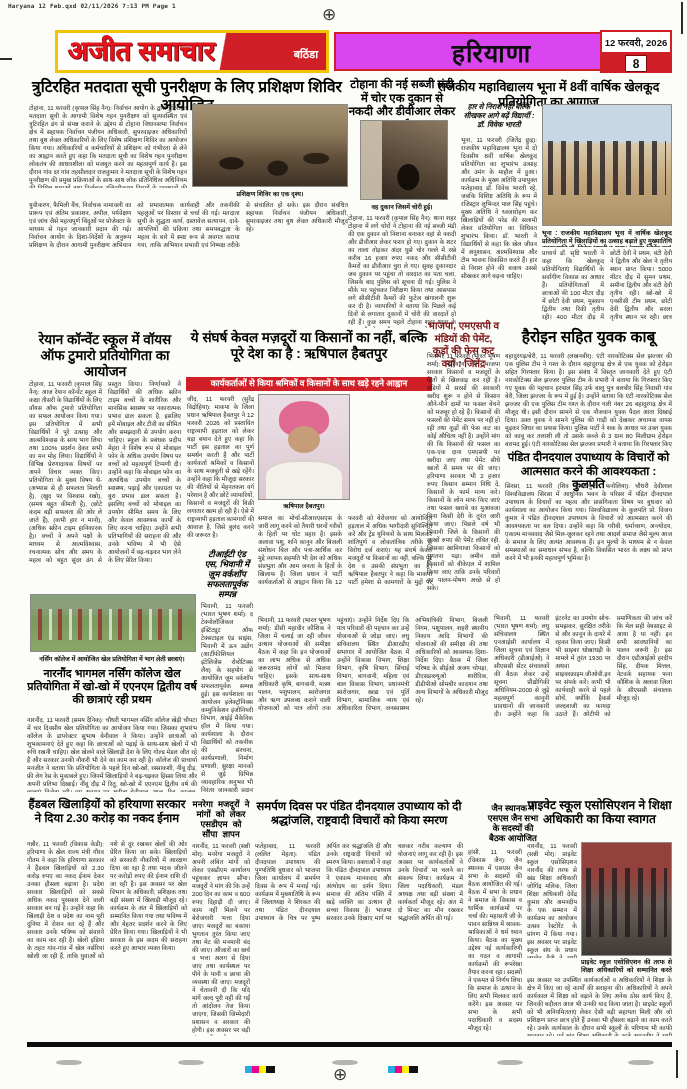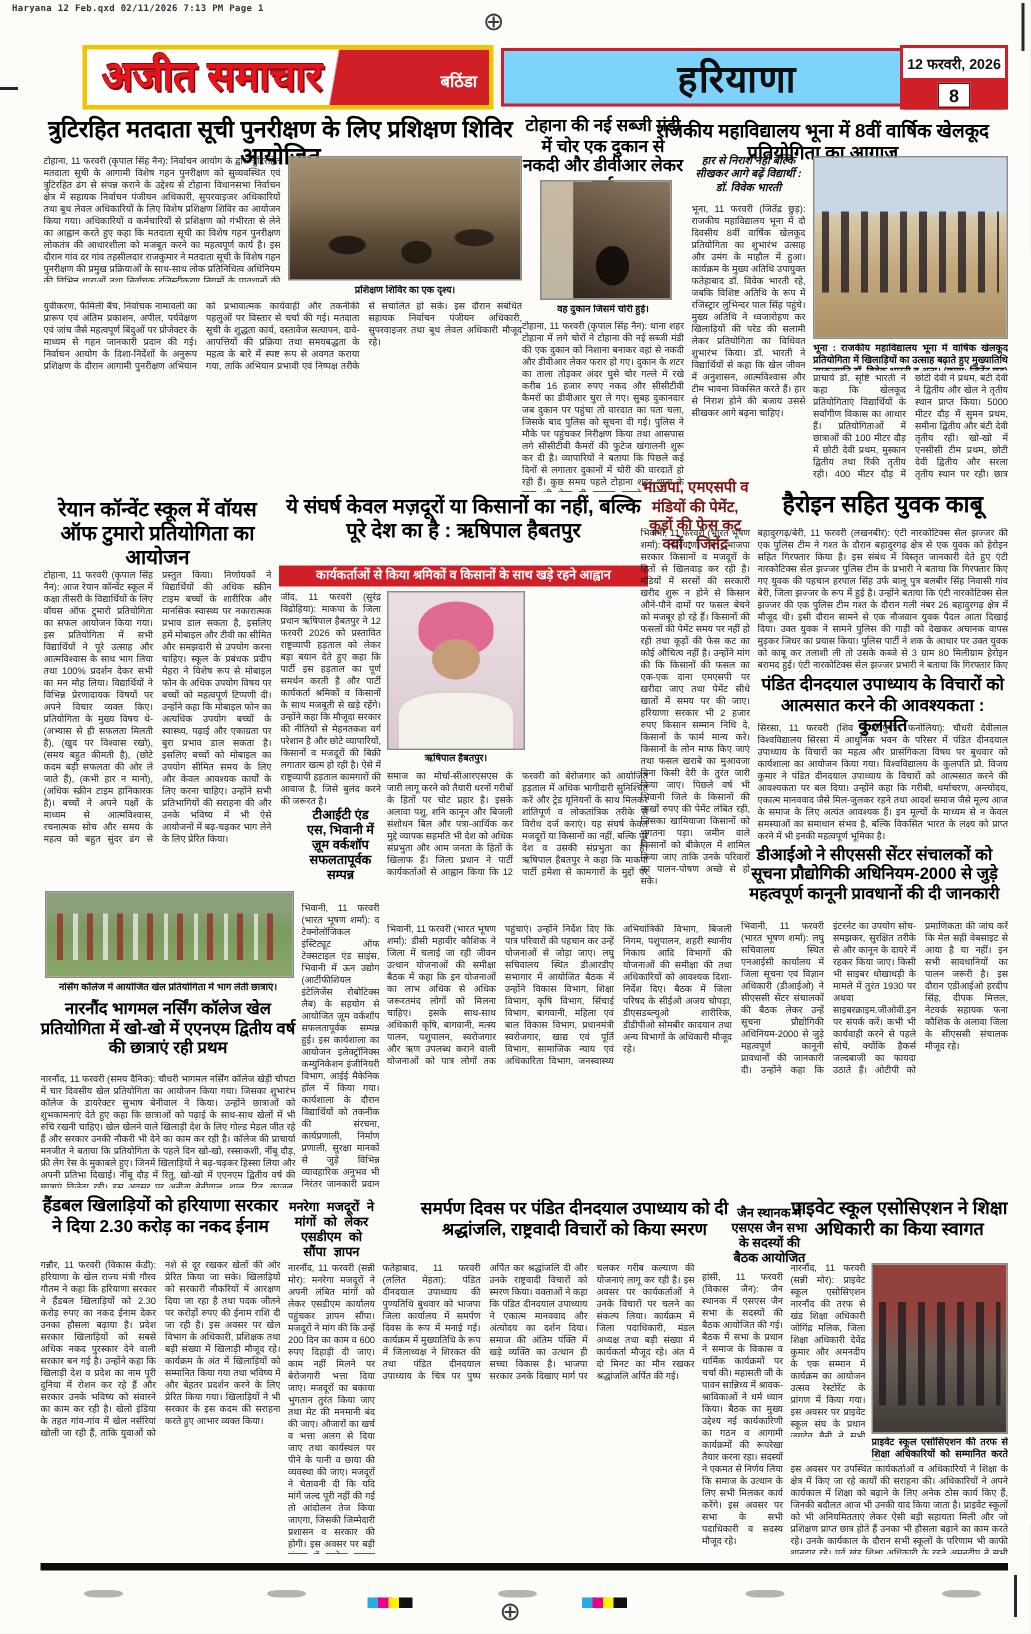--- a/index.html
+++ b/index.html
@@ -18,22 +18,22 @@
     left:55px;top:30px;width:274px;height:43px;
     border:3px solid #f2c300;box-sizing:border-box;
     background:linear-gradient(100deg,#ffffff 0 61%,#d01f26 61.5%);
     display:flex;align-items:center;
   }
   .logo-name{font-size:27px;font-weight:bold;color:#e8131b;margin-left:10px;line-height:1;
     text-shadow:1px 1px 0 #7a0c10, -0.5px -0.5px 0 #7a0c10;white-space:nowrap;}
   .logo-edition{position:absolute;right:8px;top:13px;font-size:11px;font-weight:bold;color:#ffffff;}
   .section-box{
     left:334px;top:32px;width:288px;height:39px;box-sizing:border-box;
-    border:2px solid #d01f26;background:#7dd3fc;
-    display:flex;align-items:flex-start;justify-content:center;padding-left:27px;
+    border:2px solid #d01f26;background:#d946ef;
+    display:flex;align-items:flex-end;justify-content:center;padding-left:27px;
   }
   .section-title{font-size:25px;font-weight:bold;color:#0d0d0d;letter-spacing:1px;}
   .date-box{
     left:600px;top:30px;width:72px;height:43px;box-sizing:border-box;
     border:2px solid #d01f26;background:#ffffff;
   }
   .date-top{height:20px;display:flex;align-items:center;justify-content:center;
     font-size:9.5px;font-weight:bold;color:#111;border-bottom:2px solid #d01f26;white-space:nowrap;}
   .date-bottom{height:19px;background:#d01f26;display:flex;align-items:center;justify-content:center;}
   .page-num{background:#ffffff;border:1px solid #7a0c10;min-width:20px;height:15px;
@@ -149,35 +149,34 @@
   <div class="abs hl hl-md" style="left:505px;top:451px;width:167px;">पंडित दीनदयाल उपाध्याय के विचारों को आत्मसात करने की आवश्यकता : कुलपति</div>
   <div class="abs body-text" style="left:505px;top:482px;width:167px;height:80px;">सिरसा, 11 फरवरी (शिव कुमार/पुनीत फनोलिया): चौधरी देवीलाल विश्वविद्यालय सिरसा में आधुनिक भवन के परिसर में पंडित दीनदयाल उपाध्याय के विचारों का महत्व और प्रासंगिकता विषय पर बुधवार को कार्यशाला का आयोजन किया गया। विश्वविद्यालय के कुलपति प्रो. विजय कुमार ने पंडित दीनदयाल उपाध्याय के विचारों को आत्मसात करने की आवश्यकता पर बल दिया। उन्होंने कहा कि गरीबी, धर्माचरण, अन्त्योदय, एकात्म मानववाद जैसे मिल-जुलकर रहने तथा आदर्श समाज जैसे मूल्य आज के समाज के लिए अत्यंत आवश्यक हैं। इन मूल्यों के माध्यम से न केवल समस्याओं का समाधान संभव है, बल्कि विकसित भारत के लक्ष्य को प्राप्त करने में भी इनकी महत्वपूर्ण भूमिका है।</div>
 
   <div class="abs photo ph-grass" style="left:30px;top:594px;width:166px;height:58px;">
     <div class="figures" style="top:25%;height:55%;background:repeating-linear-gradient(90deg,rgba(150,40,40,.75) 0 4px,rgba(0,0,0,0) 4px 11px,rgba(245,245,240,.7) 11px 14px,rgba(0,0,0,0) 14px 20px);"></div>
   </div>
   <div class="abs caption" style="left:27px;top:655px;width:170px;height:9px;">नर्सिंग कॉलेज में आयोजित खेल प्रतियोगिता में भाग लेती छात्राएं।</div>
   <div class="abs hl" style="left:27px;top:667px;width:170px;font-size:11px;">नारनौंद भागमल नर्सिंग कॉलेज खेल प्रतियोगिता में खो-खो में एएनएम द्वितीय वर्ष की छात्राएं रही प्रथम</div>
   <div class="abs body-text" style="left:27px;top:716px;width:170px;height:76px;">नारनौंद, 11 फरवरी (समय दैनिक): चौधरी भागमल नर्सिंग कॉलेज खेड़ी चौपटा में चार दिवसीय खेल प्रतियोगिता का आयोजन किया गया। जिसका शुभारंभ कॉलेज के डायरेक्टर सुभाष बेनीवाल ने किया। उन्होंने छात्राओं को शुभकामनाएं देते हुए कहा कि छात्राओं को पढ़ाई के साथ-साथ खेलों में भी रुचि रखनी चाहिए। खेल खेलने वाले खिलाड़ी देश के लिए गोल्ड मेडल जीत रहे हैं और सरकार उनकी नौकरी भी देने का काम कर रही है। कॉलेज की प्राचार्या मनजीत ने बताया कि प्रतियोगिता के पहले दिन खो-खो, रस्साकशी, नींबू दौड़, फ्री लेग रेस के मुकाबले हुए। जिनमें खिलाड़ियों ने बढ़-चढ़कर हिस्सा लिया और अपनी प्रतिभा दिखाई। नींबू दौड़ में रितु, खो-खो में एएनएम द्वितीय वर्ष की छात्राएं विजेता रही। इस अवसर पर अनीता बेनीवाल, शालू, रितु, काजल, मोनिका, रेखा, कार्की, दीपक, मास्टर जगदीश, राजेश मलिक, प्रियंका, सीमा, पूजा आदि मौजूद थे।</div>
 
-  <div class="abs hl hl-sm" style="left:201px;top:538px;width:52px;">टीआईटी एंड एस, भिवानी में ज़ूम वर्कशॉप सफलतापूर्वक सम्पन्न</div>
+  <div class="abs hl hl-sm" style="left:201px;top:549px;width:52px;font-style:italic;">टीआईटी एंड एस, भिवानी में ज़ूम वर्कशॉप सफलतापूर्वक सम्पन्न</div>
   <div class="abs body-text" style="left:201px;top:602px;width:52px;height:190px;">भिवानी, 11 फरवरी (भारत भूषण शर्मा): द टेक्नोलॉजिकल इंस्टिट्यूट ऑफ टेक्सटाइल एंड साइंस, भिवानी में ऊन उद्योग (आर्टीफीशियल इंटेलिजेंस रोबोटिक्स लैब) के सहयोग से आयोजित ज़ूम वर्कशॉप सफलतापूर्वक सम्पन्न हुई। इस कार्यशाला का आयोजन इलेक्ट्रॉनिक्स कम्युनिकेशन इंजीनियरी विभाग, आईई मैकेनिक हॉल में किया गया। कार्यशाला के दौरान विद्यार्थियों को तकनीक की संरचना, कार्यप्रणाली, निर्माण प्रणाली, सुरक्षा मानकों से जुड़े विभिन्न व्यावहारिक अनुभव भी निरंतर जानकारी प्रदान की गई। इस वर्कशॉप में द टेक्नोलॉजी इंस्टिट्यूट ऑफ टेक्सटाइल एंड साइंस भिवानी के विभिन्न विभागों के विद्यार्थियों एवं शिक्षकों ने भाग लिया।</div>
 
   <div class="abs body-text cols3" style="left:258px;top:616px;width:230px;height:176px;">भिवानी, 11 फरवरी (भारत भूषण शर्मा): डीसी महावीर कौशिक ने जिला में चलाई जा रही जीवन उत्थान योजनाओं की समीक्षा बैठक में कहा कि इन योजनाओं का लाभ अधिक से अधिक जरूरतमंद लोगों को मिलना चाहिए। इसके साथ-साथ अधिकारी कृषि, बागवानी, मत्स्य पालन, पशुपालन, स्वरोजगार और ऋण उपलब्ध कराने वाली योजनाओं को पात्र लोगों तक पहुंचाएं। उन्होंने निर्देश दिए कि पात्र परिवारों की पहचान कर उन्हें योजनाओं से जोड़ा जाए। लघु सचिवालय स्थित डीआरडीए सभागार में आयोजित बैठक में उन्होंने विकास विभाग, शिक्षा विभाग, कृषि विभाग, सिंचाई विभाग, बागवानी, महिला एवं बाल विकास विभाग, प्रधानमंत्री स्वरोजगार, खाद्य एवं पूर्ति विभाग, सामाजिक न्याय एवं अधिकारिता विभाग, जनस्वास्थ्य अभियांत्रिकी विभाग, बिजली निगम, पशुपालन, शहरी स्थानीय निकाय आदि विभागों की योजनाओं की समीक्षा की तथा अधिकारियों को आवश्यक दिशा-निर्देश दिए। बैठक में जिला परिषद के सीईओ अजय चोपड़ा, डीएसडब्ल्यूओ शारीरिक, डीडीपीओ सोमबीर कादयान तथा अन्य विभागों के अधिकारी मौजूद रहे।</div>
 
-  <div class="abs hl" style="left:494px;top:564px;width:178px;font-size:11px;">डीआईओ ने सीएससी सेंटर संचालकों को सूचना प्रौद्योगिकी अधिनियम-2000 से जुड़े महत्वपूर्ण कानूनी प्रावधानों की दी जानकारी</div>
   <div class="abs body-text cols3" style="left:494px;top:614px;width:178px;height:178px;">भिवानी, 11 फरवरी (भारत भूषण शर्मा): लघु सचिवालय स्थित एनआईसी कार्यालय में जिला सूचना एवं विज्ञान अधिकारी (डीआईओ) ने सीएससी सेंटर संचालकों की बैठक लेकर उन्हें सूचना प्रौद्योगिकी अधिनियम-2000 से जुड़े महत्वपूर्ण कानूनी प्रावधानों की जानकारी दी। उन्होंने कहा कि इंटरनेट का उपयोग सोच-समझकर, सुरक्षित तरीके से और कानून के दायरे में रहकर किया जाए। किसी भी साइबर धोखाधड़ी के मामले में तुरंत 1930 पर अथवा साइबरक्राइम.जीओवी.इन पर संपर्क करें। कभी भी कार्यवाही करने से पहले सोचें, क्योंकि हैकर्स जल्दबाजी का फायदा उठाते हैं। ओटीपी को प्रमाणिकता की जांच करें कि मेल सही वेबसाइट से आया है या नहीं। इन सभी सावधानियों का पालन जरूरी है। इस दौरान एडीआईओ हरदीप सिंह, दीपक मित्तल, नेटवर्क सहायक फना कौशिक के अलावा जिला के सीएससी संचालक मौजूद रहे।</div>
 
   <div class="abs hl" style="left:27px;top:798px;width:160px;font-size:11.5px;">हैंडबल खिलाड़ियों को हरियाणा सरकार ने दिया 2.30 करोड़ का नकद ईनाम</div>
   <div class="abs body-text cols2" style="left:27px;top:840px;width:160px;height:196px;">गन्नौर, 11 फरवरी (विकास केडी): हरियाणा के खेल राज्य मंत्री गौरव गौतम ने कहा कि हरियाणा सरकार ने हैंडबल खिलाड़ियों को 2.30 करोड़ रुपए का नकद ईनाम देकर उनका हौसला बढ़ाया है। प्रदेश सरकार खिलाड़ियों को सबसे अधिक नकद पुरस्कार देने वाली सरकार बन गई है। उन्होंने कहा कि खिलाड़ी देश व प्रदेश का नाम पूरी दुनिया में रोशन कर रहे हैं और सरकार उनके भविष्य को संवारने का काम कर रही है। खेलो इंडिया के तहत गांव-गांव में खेल नर्सरियां खोली जा रही हैं, ताकि युवाओं को नशे से दूर रखकर खेलों की ओर प्रेरित किया जा सके। खिलाड़ियों को सरकारी नौकरियों में आरक्षण दिया जा रहा है तथा पदक जीतने पर करोड़ों रुपए की ईनाम राशि दी जा रही है। इस अवसर पर खेल विभाग के अधिकारी, प्रशिक्षक तथा बड़ी संख्या में खिलाड़ी मौजूद रहे। कार्यक्रम के अंत में खिलाड़ियों को सम्मानित किया गया तथा भविष्य में और बेहतर प्रदर्शन करने के लिए प्रेरित किया गया। खिलाड़ियों ने भी सरकार के इस कदम की सराहना करते हुए आभार व्यक्त किया।</div>
 
   <div class="abs hl hl-sm" style="left:192px;top:800px;width:58px;font-family:Liberation Mono, monospace;">मनरेगा मजदूरों ने मांगों को लेकर एसडीएम को सौंपा ज्ञापन</div>
   <div class="abs body-text" style="left:192px;top:842px;width:58px;height:194px;">नारनौंद, 11 फरवरी (सन्नी मोर): मनरेगा मजदूरों ने अपनी लंबित मांगों को लेकर एसडीएम कार्यालय पहुंचकर ज्ञापन सौंपा। मजदूरों ने मांग की कि उन्हें 200 दिन का काम व 600 रुपए दिहाड़ी दी जाए। काम नहीं मिलने पर बेरोजगारी भत्ता दिया जाए। मजदूरों का बकाया भुगतान तुरंत किया जाए तथा मेट की मनमानी बंद की जाए। औजारों का खर्च व भत्ता अलग से दिया जाए तथा कार्यस्थल पर पीने के पानी व छाया की व्यवस्था की जाए। मजदूरों ने चेतावनी दी कि यदि मांगें जल्द पूरी नहीं की गईं तो आंदोलन तेज किया जाएगा, जिसकी जिम्मेदारी प्रशासन व सरकार की होगी। इस अवसर पर बड़ी संख्या में मनरेगा मजदूर मौजूद रहे।</div>
 
-  <div class="abs hl" style="left:255px;top:800px;width:208px;font-size:11.5px;margin-left:24px;">समर्पण दिवस पर पंडित दीनदयाल उपाध्याय को दी श्रद्धांजलि, राष्ट्रवादी विचारों को किया स्मरण</div>
+  <div class="abs hl" style="left:255px;top:800px;width:208px;font-size:11.5px;">समर्पण दिवस पर पंडित दीनदयाल उपाध्याय को दी श्रद्धांजलि, राष्ट्रवादी विचारों को किया स्मरण</div>
   <div class="abs body-text cols3" style="left:255px;top:842px;width:208px;height:194px;">फतेहाबाद, 11 फरवरी (ललित मेहता): पंडित दीनदयाल उपाध्याय की पुण्यतिथि बुधवार को भाजपा जिला कार्यालय में समर्पण दिवस के रूप में मनाई गई। कार्यक्रम में मुख्यातिथि के रूप में जिलाध्यक्ष ने शिरकत की तथा पंडित दीनदयाल उपाध्याय के चित्र पर पुष्प अर्पित कर श्रद्धांजलि दी और उनके राष्ट्रवादी विचारों को स्मरण किया। वक्ताओं ने कहा कि पंडित दीनदयाल उपाध्याय ने एकात्म मानववाद और अंत्योदय का दर्शन दिया। समाज की अंतिम पंक्ति में खड़े व्यक्ति का उत्थान ही सच्चा विकास है। भाजपा सरकार उनके दिखाए मार्ग पर चलकर गरीब कल्याण की योजनाएं लागू कर रही है। इस अवसर पर कार्यकर्ताओं ने उनके विचारों पर चलने का संकल्प लिया। कार्यक्रम में जिला पदाधिकारी, मंडल अध्यक्ष तथा बड़ी संख्या में कार्यकर्ता मौजूद रहे। अंत में दो मिनट का मौन रखकर श्रद्धांजलि अर्पित की गई।</div>
 
   <div class="abs hl hl-sm" style="left:486px;top:803px;width:54px;">जैन स्थानक में एसएस जैन सभा के सदस्यों की बैठक आयोजित</div>
   <div class="abs body-text" style="left:468px;top:848px;width:54px;height:188px;">हांसी, 11 फरवरी (विकास जैन): जैन स्थानक में एसएस जैन सभा के सदस्यों की बैठक आयोजित की गई। बैठक में सभा के प्रधान ने समाज के विकास व धार्मिक कार्यक्रमों पर चर्चा की। महासती जी के पावन सान्निध्य में श्रावक-श्राविकाओं ने धर्म ध्यान किया। बैठक का मुख्य उद्देश्य नई कार्यकारिणी का गठन व आगामी कार्यक्रमों की रूपरेखा तैयार करना रहा। सदस्यों ने एकमत से निर्णय लिया कि समाज के उत्थान के लिए सभी मिलकर कार्य करेंगे। इस अवसर पर सभा के सभी पदाधिकारी व सदस्य मौजूद रहे।</div>
 
   <div class="abs hl" style="left:527px;top:798px;width:145px;font-size:12px;">प्राइवेट स्कूल एसोसिएशन ने शिक्षा अधिकारी का किया स्वागत</div>
   <div class="abs body-text" style="left:527px;top:842px;width:50px;height:116px;">नारनौंद, 11 फरवरी (सन्नी मोर): प्राइवेट स्कूल एसोसिएशन नारनौंद की तरफ से खंड शिक्षा अधिकारी जोगिंद्र मलिक, जिला शिक्षा अधिकारी देवेंद्र कुमार और अमनदीप के एक सम्मान में कार्यक्रम का आयोजन उत्सव रेस्टोरेंट के प्रांगण में किया गया। इस अवसर पर प्राइवेट स्कूल संघ के प्रधान जगदेव बैनी ने सभी का स्वागत कर उनको सम्मानित किया।</div>
   <div class="abs photo ph-greet" style="left:581px;top:842px;width:91px;height:114px;">
     <div class="figures" style="top:22%;height:62%;"></div>
   </div>

